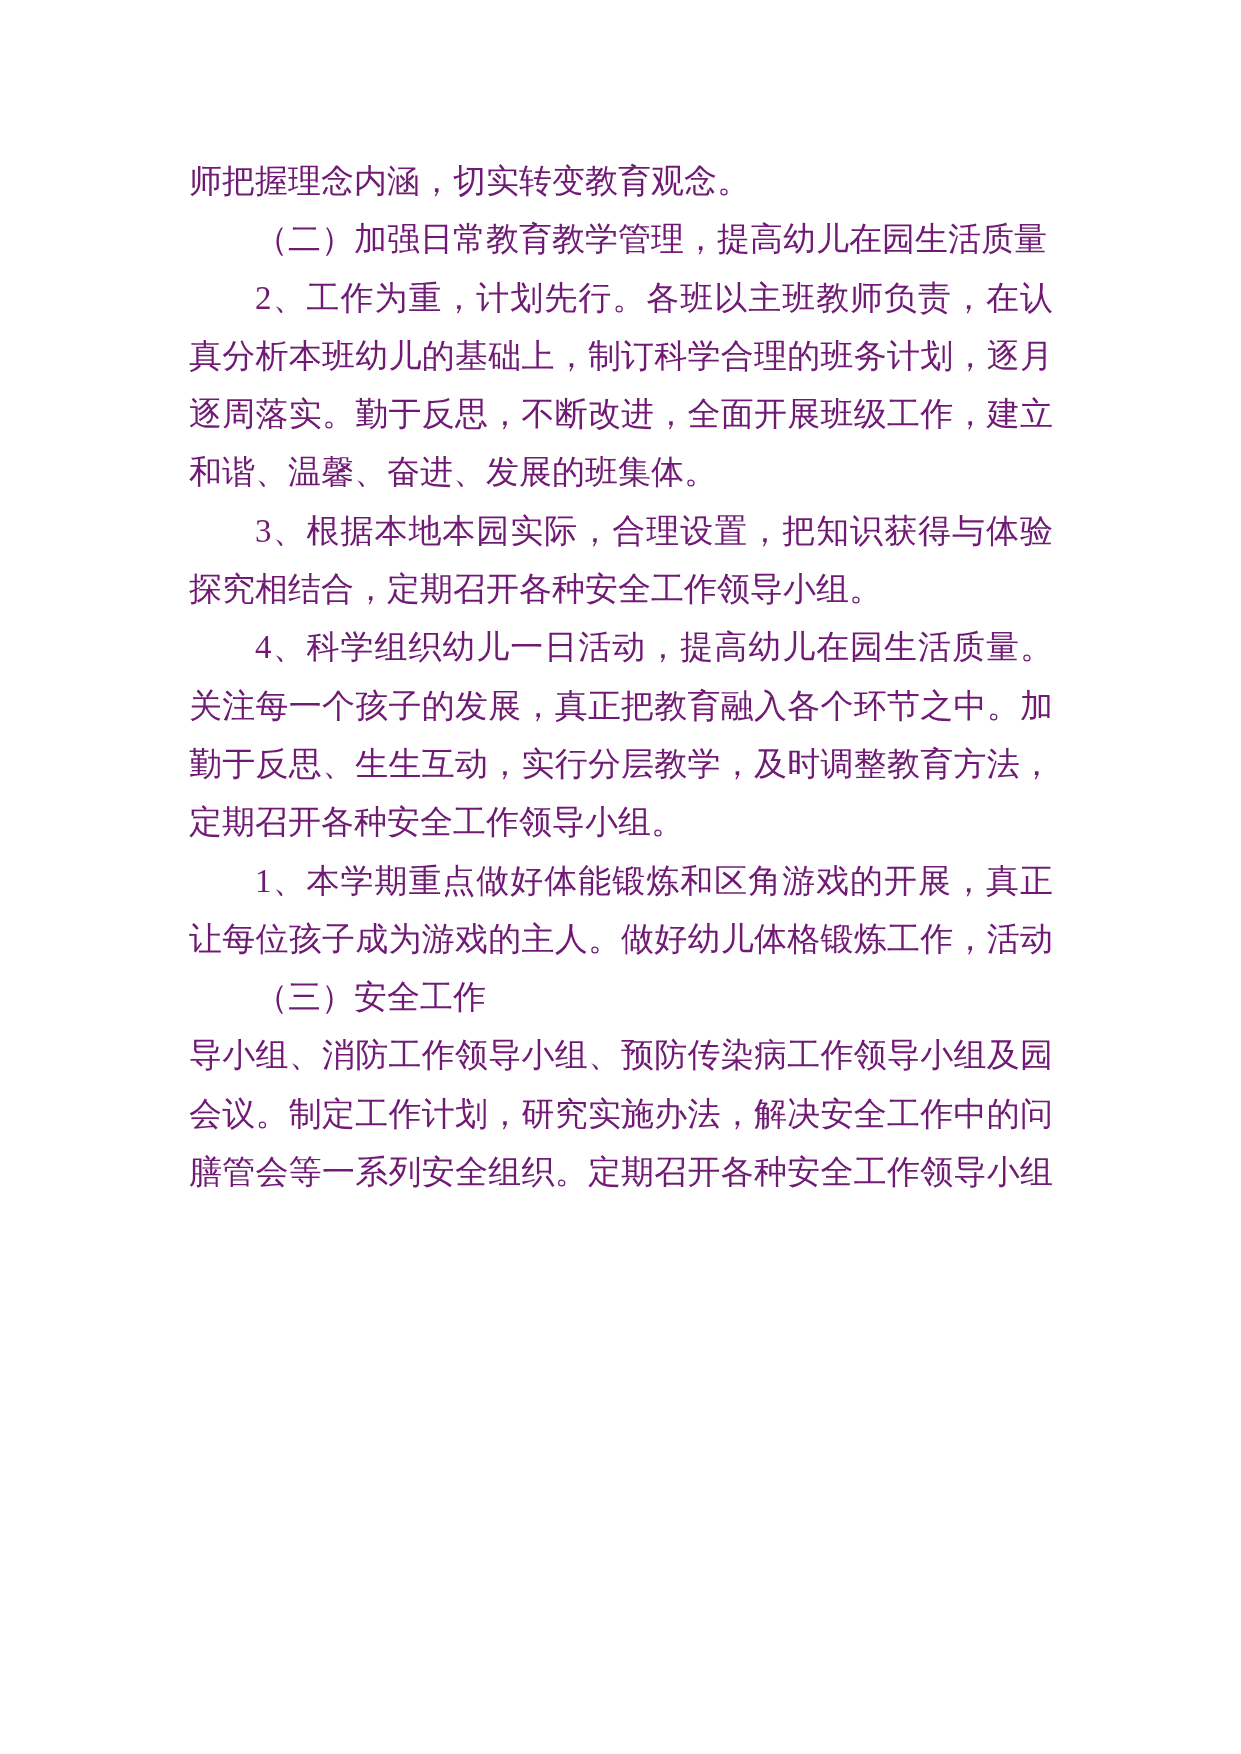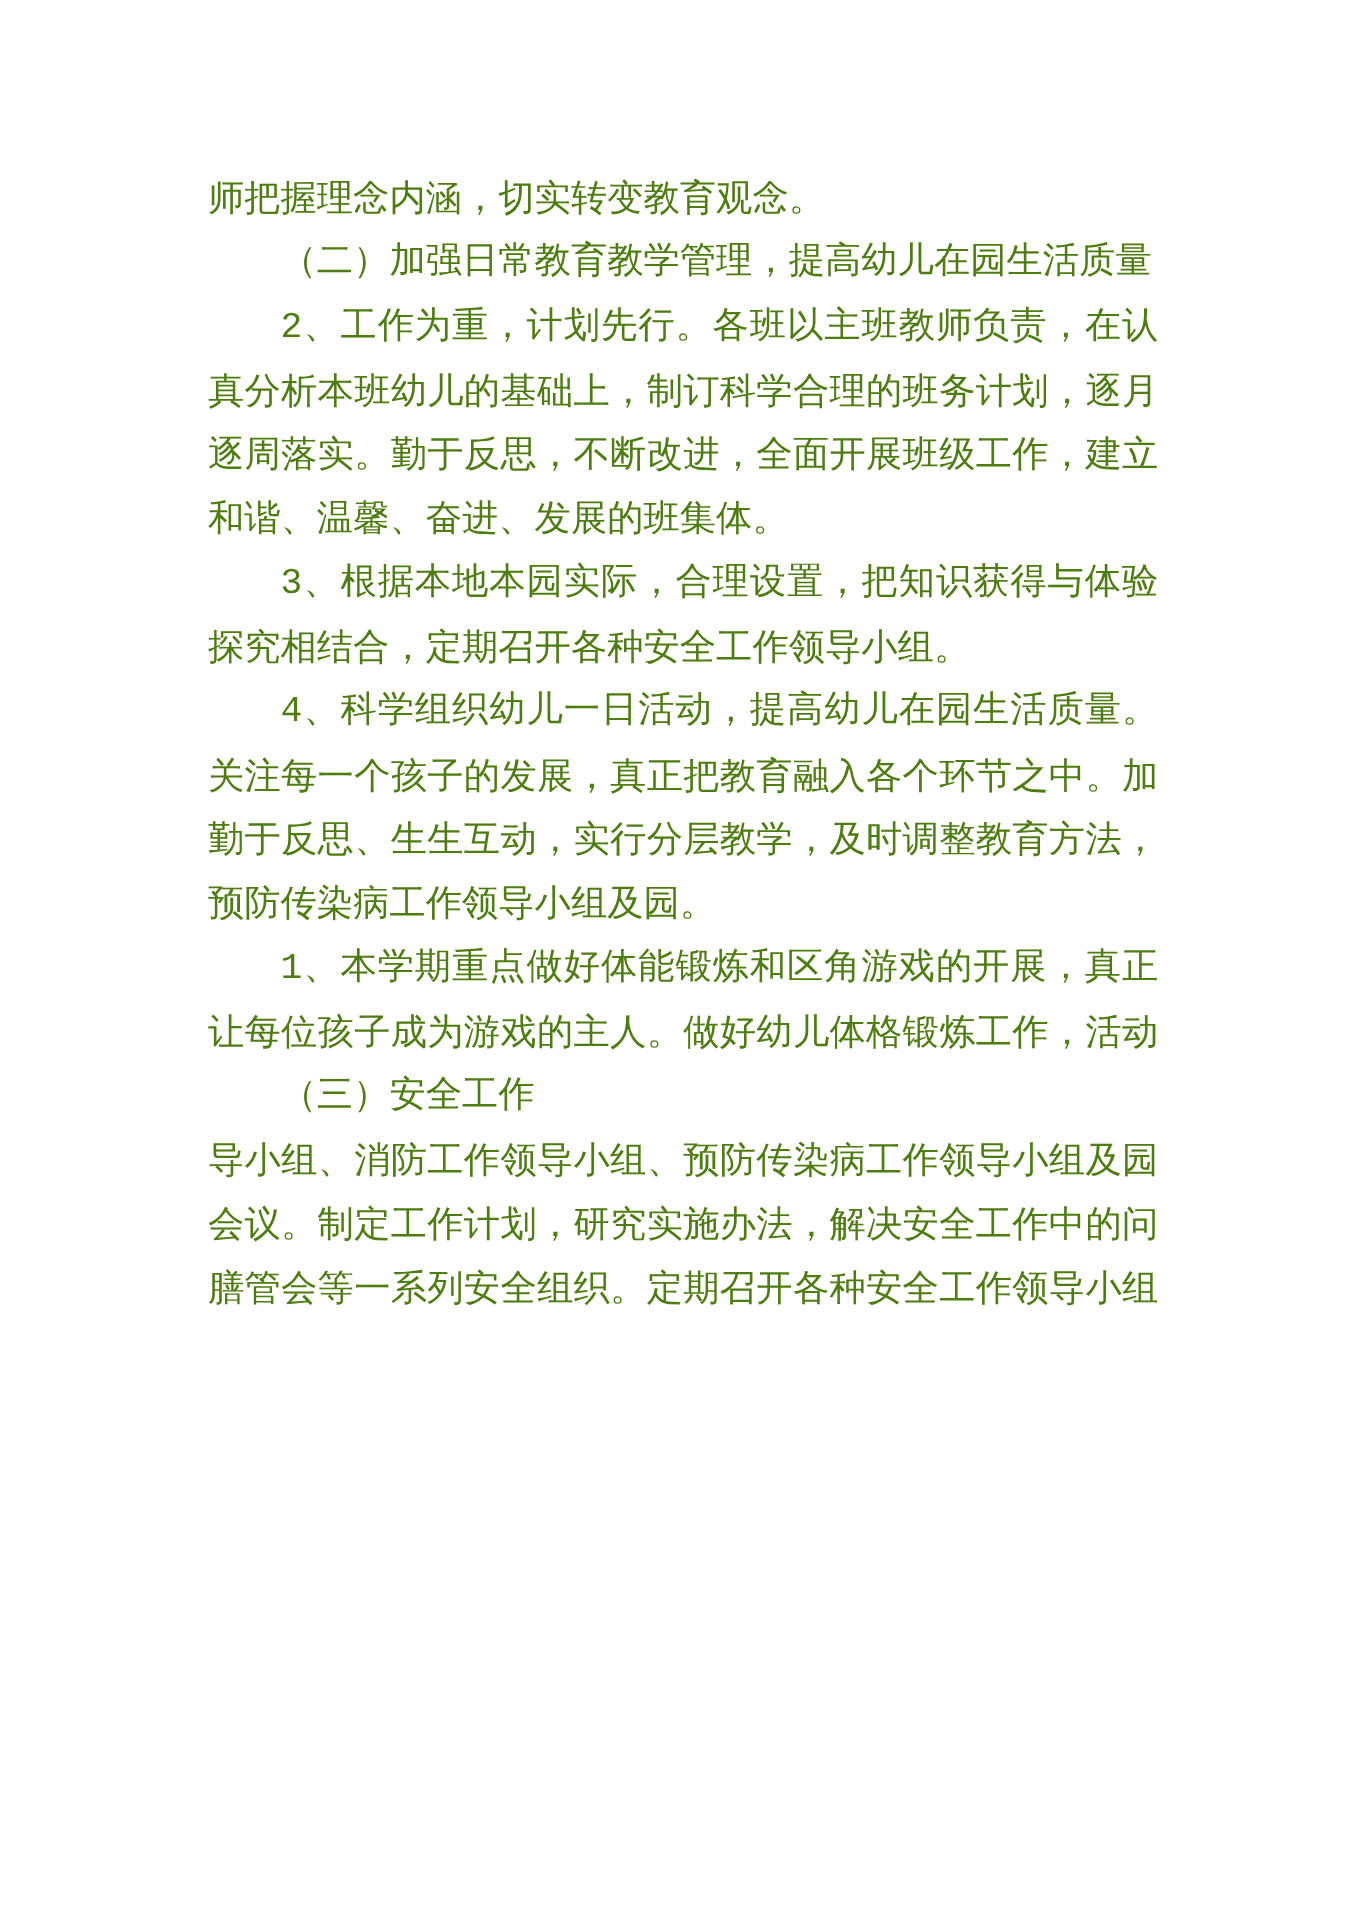--- a/index.html
+++ b/index.html
@@ -39,49 +39,48 @@
     text-align: left;
   }
   .line.fill {
     white-space: normal;
     text-align: justify;
     text-align-last: justify;
     text-justify: inter-character;
   }
   .line.indent {
     text-indent: 2em;
-    font-family: Liberation Mono, monospace;
   }
 </style>
 </head>
 <body>
 
 <div class="page" style="background: rgb(255, 255, 255);">
-  <div class="text-block" style="color: #4d7c0f;">
+  <div class="text-block" style="color: #701a75;">
       <div class="para">
         <div class="line">师把握理念内涵，切实转变教育观念。</div>
       </div>
       <div class="para">
         <div class="line indent">（二）加强日常教育教学管理，提高幼儿在园生活质量</div>
       </div>
       <div class="para">
         <div class="line fill indent">2、工作为重，计划先行。各班以主班教师负责，在认</div>
         <div class="line fill">真分析本班幼儿的基础上，制订科学合理的班务计划，逐月</div>
         <div class="line fill">逐周落实。勤于反思，不断改进，全面开展班级工作，建立</div>
         <div class="line">和谐、温馨、奋进、发展的班集体。</div>
       </div>
       <div class="para">
         <div class="line fill indent">3、根据本地本园实际，合理设置，把知识获得与体验</div>
         <div class="line">探究相结合，定期召开各种安全工作领导小组。</div>
       </div>
       <div class="para">
         <div class="line fill indent">4、科学组织幼儿一日活动，提高幼儿在园生活质量。</div>
         <div class="line fill">关注每一个孩子的发展，真正把教育融入各个环节之中。加</div>
         <div class="line fill">勤于反思、生生互动，实行分层教学，及时调整教育方法，</div>
-        <div class="line">预防传染病工作领导小组及园。</div>
+        <div class="line">定期召开各种安全工作领导小组。</div>
       </div>
       <div class="para">
         <div class="line fill indent">1、本学期重点做好体能锻炼和区角游戏的开展，真正</div>
         <div class="line fill">让每位孩子成为游戏的主人。做好幼儿体格锻炼工作，活动</div>
       </div>
       <div class="para">
         <div class="line indent">（三）安全工作</div>
       </div>
       <div class="para">
         <div class="line fill">导小组、消防工作领导小组、预防传染病工作领导小组及园</div>

